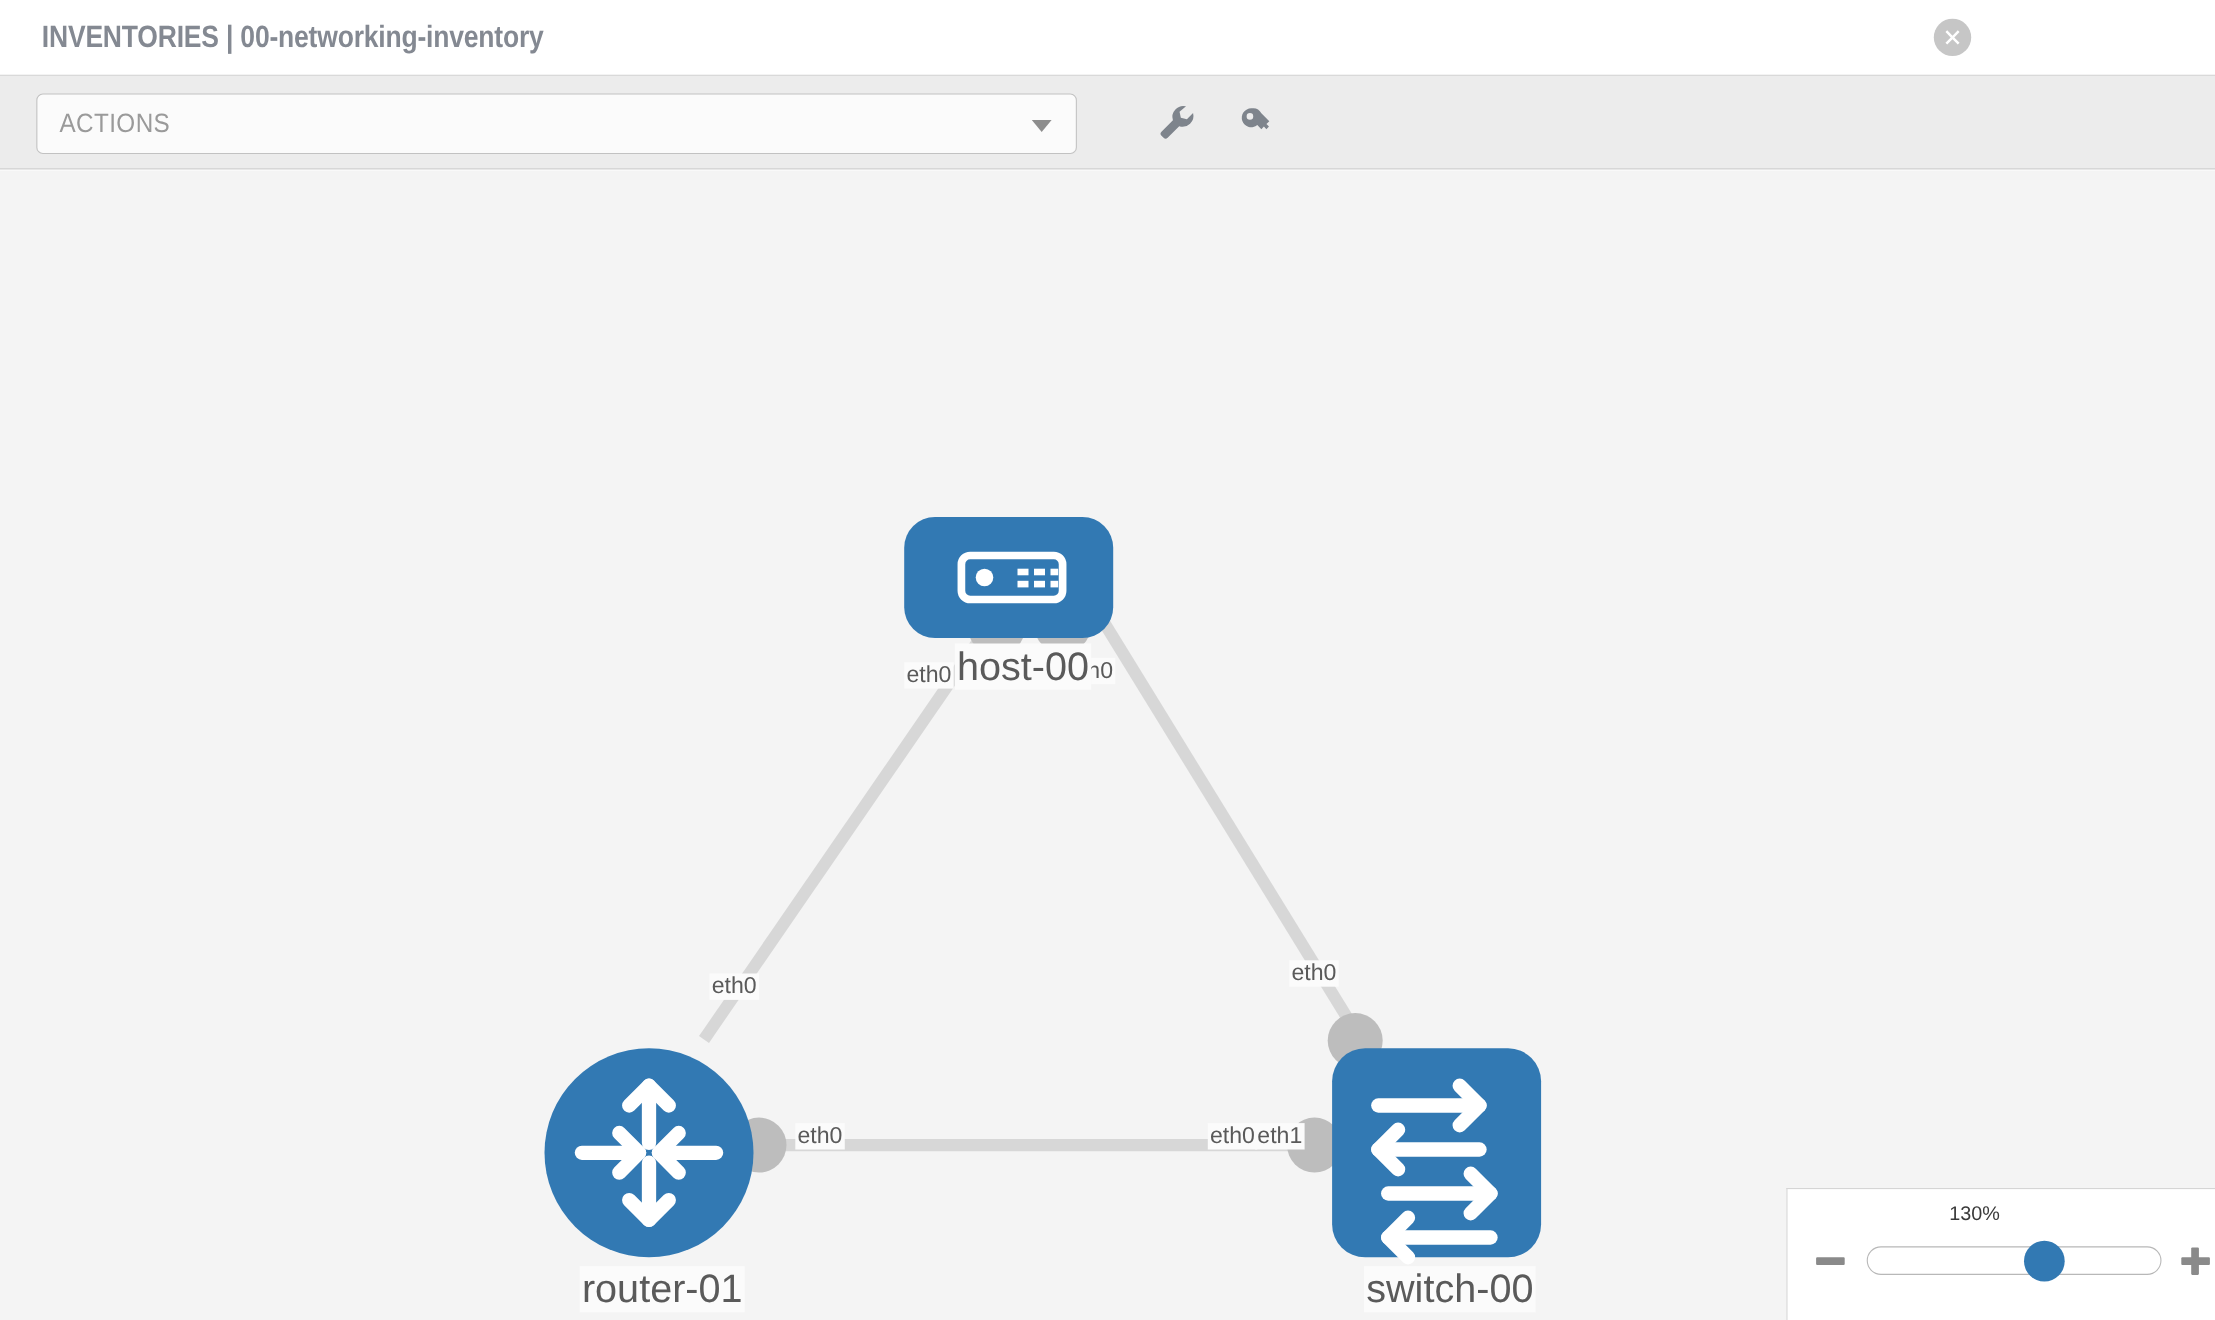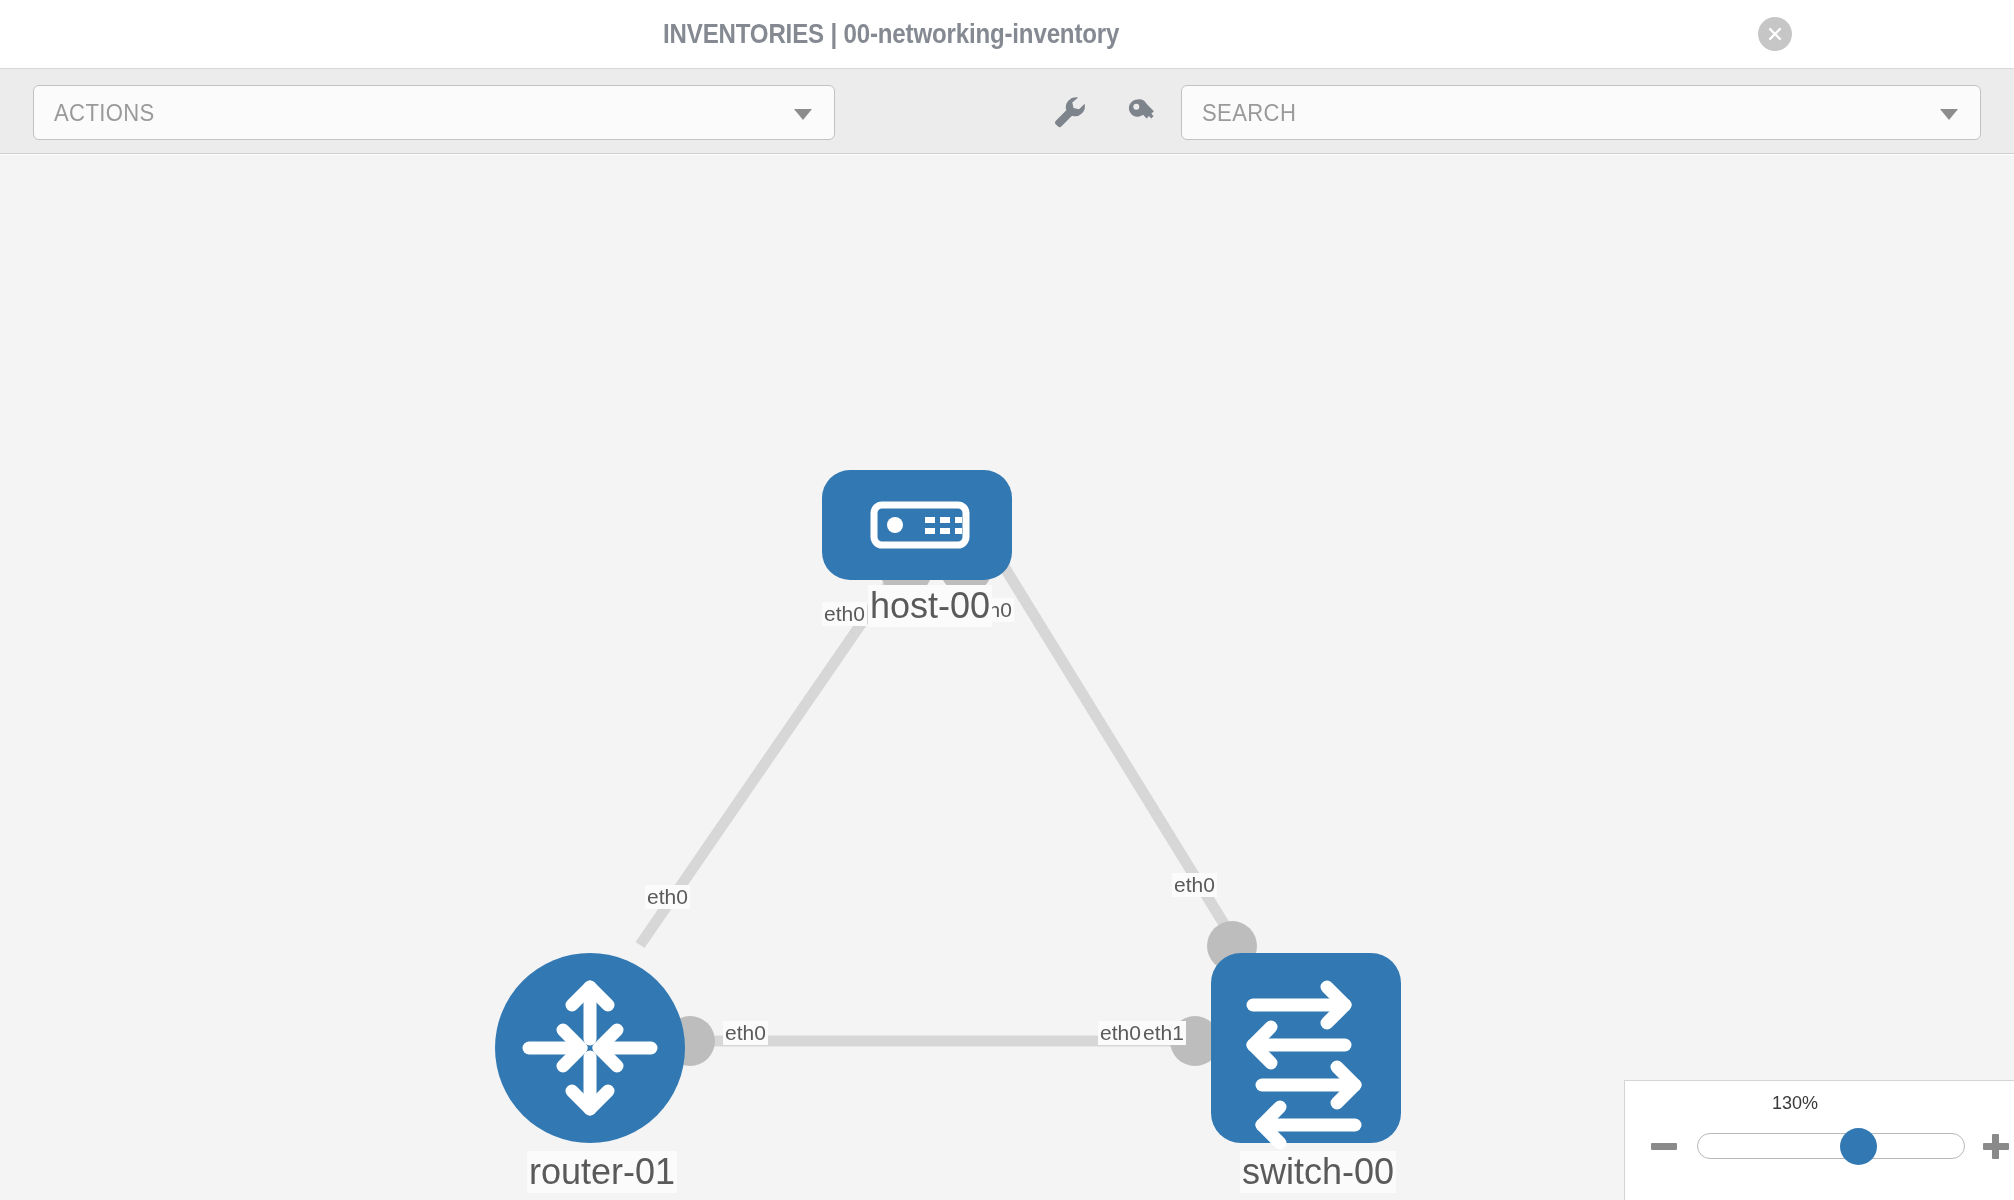--- a/index.html
+++ b/index.html
@@ -8,21 +8,21 @@
     font-family: "Liberation Sans", sans-serif;
     background: #ffffff;
     overflow: hidden;
   }
   .app { position: relative; width: 2014px; height: 1200px; }
 
   
   .header {
     position: absolute; left: 0; top: 0; width: 1818px; height: 68px;
     background: #ffffff;
-    display: flex; align-items: center; justify-content: center;
+    display: flex; align-items: center;
   }
   .page-title {
     margin-left: 38px;
     font-size: 28px; font-weight: bold; color: #848992;
     font-family: "Liberation Sans Narrow", "Liberation Sans", sans-serif;
     letter-spacing: -0.2px;
     transform: scaleX(0.86); transform-origin: left center;
     white-space: nowrap;
   }
   .close-btn {
@@ -37,21 +37,21 @@
   
   .toolbar {
     position: absolute; left: 0; top: 68px; width: 2014px; height: 86px;
     background: #ececec;
     border-top: 1px solid #d8d8d8;
     border-bottom: 1px solid #cfcfcf;
     display: flex; align-items: center;
   }
   .actions-select {
     position: absolute; left: 33px; top: 16px;
-    width: 802px; height: 55px;
+    width: 946px; height: 55px;
     background: #fbfbfb;
     border: 1px solid #c2c2c2;
     border-radius: 6px;
     display: flex; align-items: center;
     cursor: pointer;
   }
   .actions-select .label {
     margin-left: 20px;
     font-size: 24px; color: #9a9a9a;
     font-family: "Liberation Sans Narrow", "Liberation Sans", sans-serif;
@@ -189,24 +189,20 @@
       </span>
       <span class="tool-icon">
         <svg width="40" height="40" viewBox="0 0 40 40" aria-hidden="true">
           <g fill="#7e848c">
             <path d="M15.5 8.5 a8.6 8.6 0 1 0 5.5 15.2 l3.7 3.7 2.3 -2.3 2.3 2.3 2.3 -2.3 -2.3 -2.3 2.6 -2.6 -7.2 -7.2 A8.6 8.6 0 0 0 15.5 8.5 z m-1.2 4.3 a3 3 0 1 1 0 6 3 3 0 0 1 0 -6 z"></path>
           </g>
         </svg>
       </span>
     </div>
 
-    <div class="search-box">
-      <span class="label">SEARCH</span>
-      <span class="caret"></span>
-    </div>
   </div>
 
   <div class="canvas">
 
     <svg class="topology" viewBox="0 0 2014 1045">
 
       <g>
         <line x1="905" y1="405" x2="640" y2="790" stroke="#d7d7d7" stroke-width="11"></line>
         <line x1="1000" y1="405" x2="1240" y2="795" stroke="#d7d7d7" stroke-width="11"></line>
         <line x1="690" y1="886" x2="1195" y2="886" stroke="#d7d7d7" stroke-width="11"></line>

